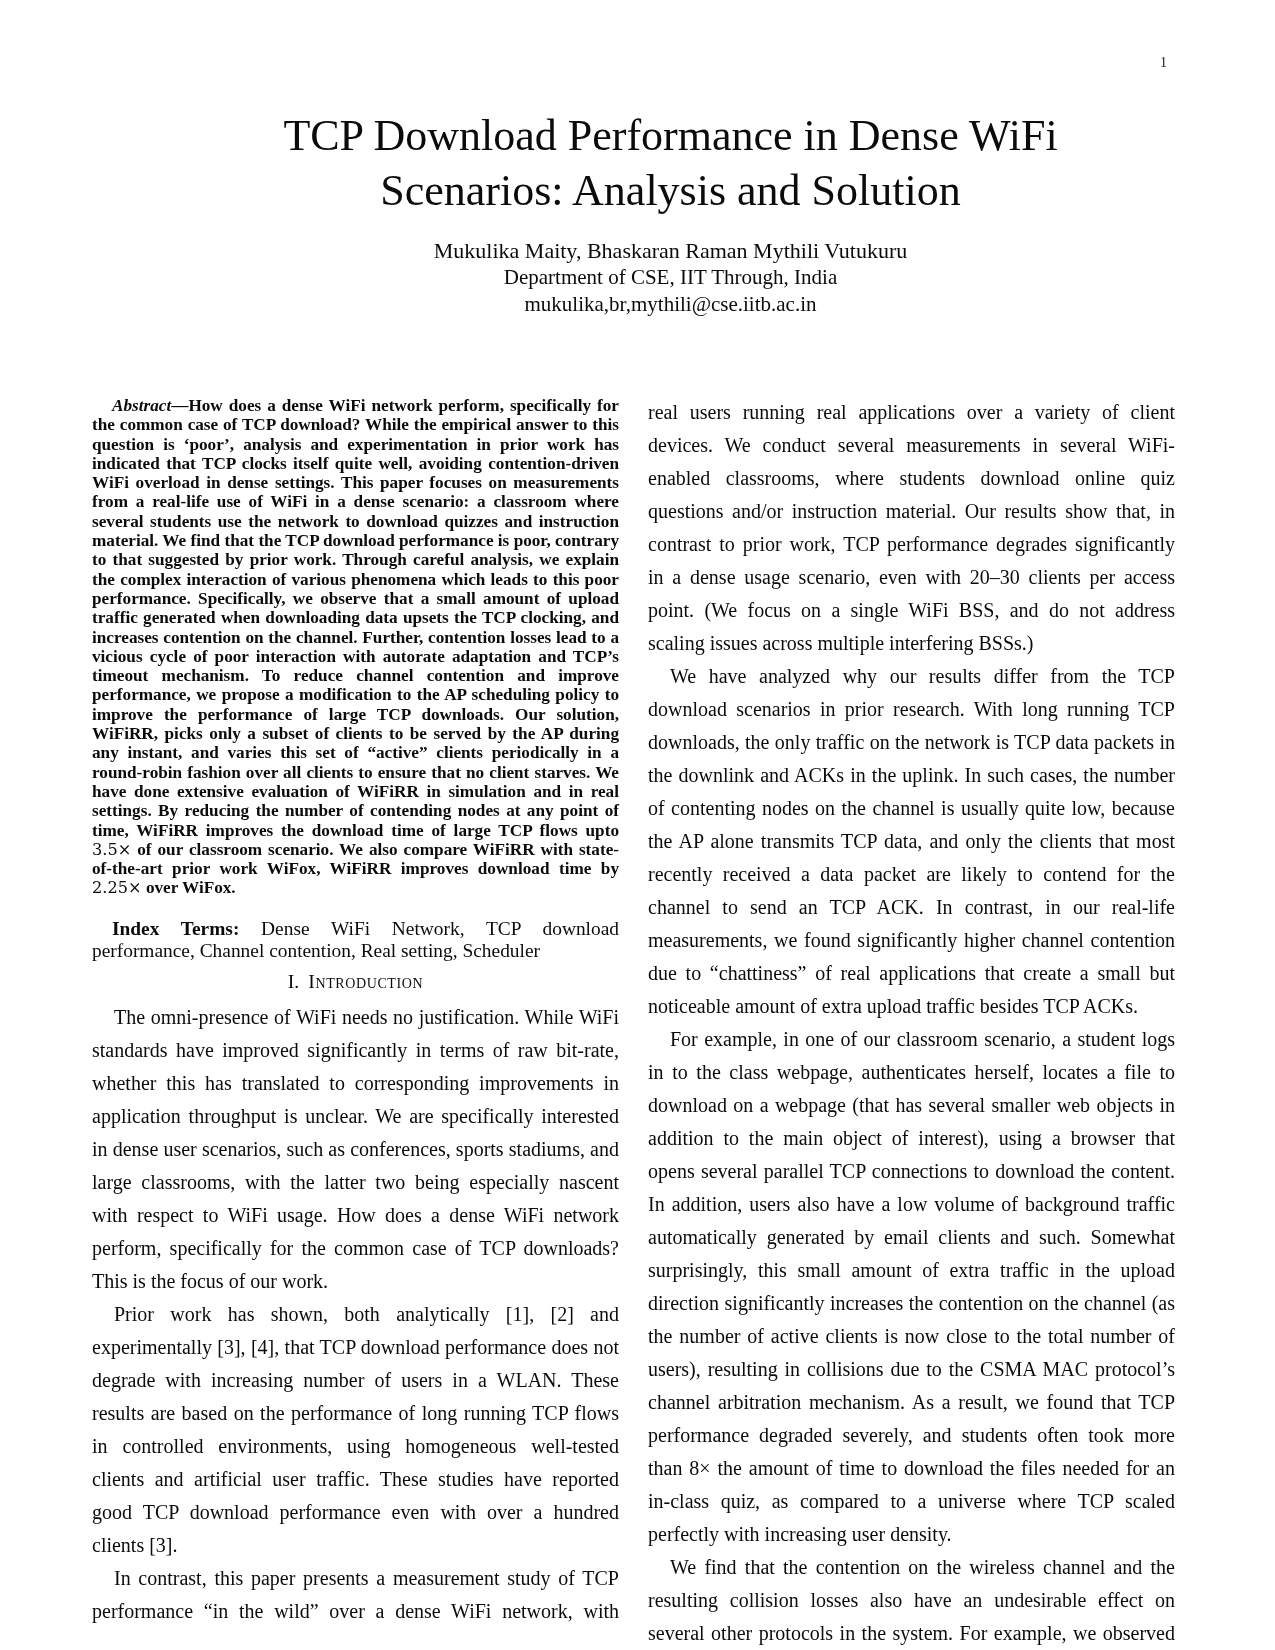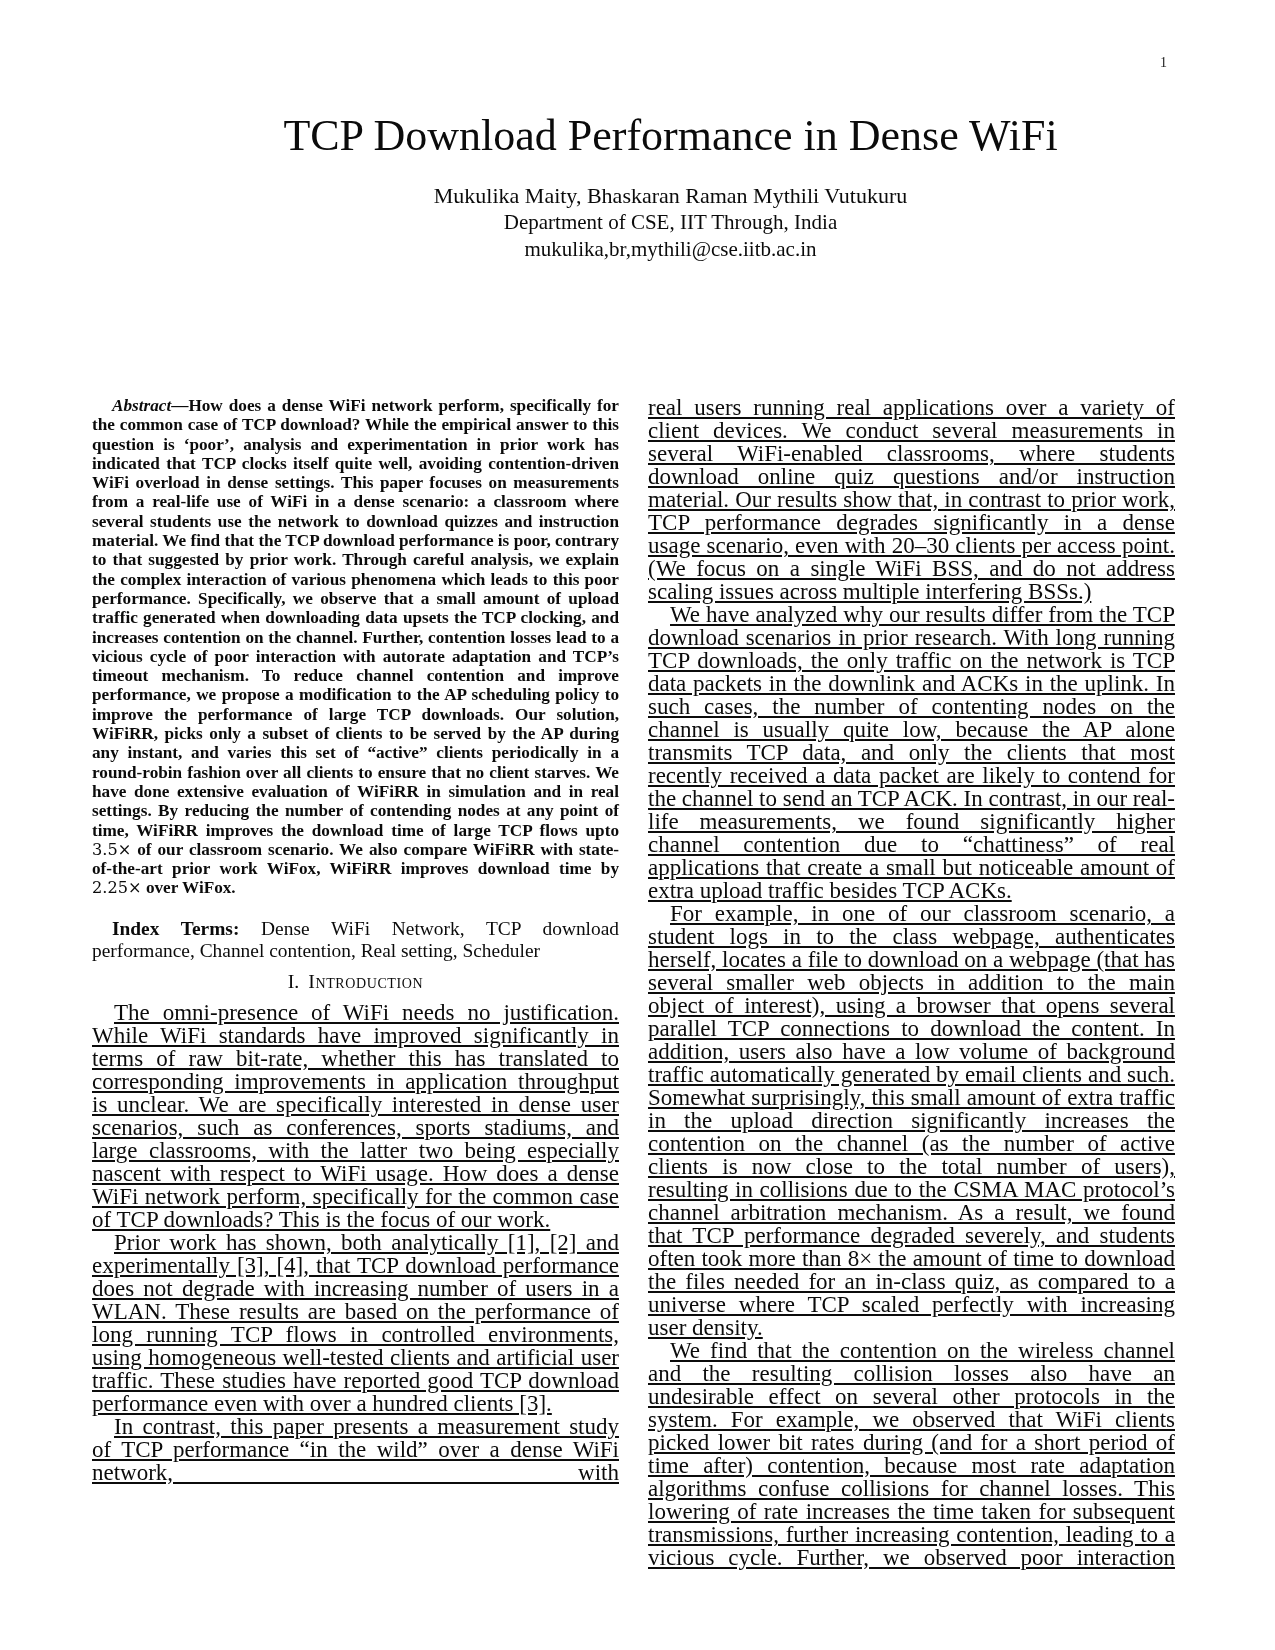--- a/index.html
+++ b/index.html
@@ -93,37 +93,37 @@
     font-weight: normal;
     text-align: center;
     line-height: 26px;
   }
   .sc {
     font-variant: small-caps;
     letter-spacing: 0.6px;
     margin-left: 9px;
   }
   .body-par {
-    font-size: 23px;
-    line-height: 23px;
-    text-decoration: underline;
+    font-size: 20px;
+    line-height: 33px;
   }
   .indent { text-indent: 22px; }
   .cont { text-align-last: justify; }
 </style>
 </head>
 <body>
 
 <div class="page">
 
   <div class="page-number">1</div>
 
   <header class="paper-header">
     <h1 class="paper-title">
       <span>TCP Download Performance in Dense WiFi</span><br>
+      <span>Scenarios: Analysis and Solution</span>
     </h1>
     <p class="byline first">Mukulika Maity, Bhaskaran Raman Mythili Vutukuru</p>
     <p class="byline small">Department of CSE, IIT Through, India</p>
     <p class="byline small">mukulika,br,mythili@cse.iitb.ac.in</p>
   </header>
 
   <div class="columns">
 
     <div class="col">
 

